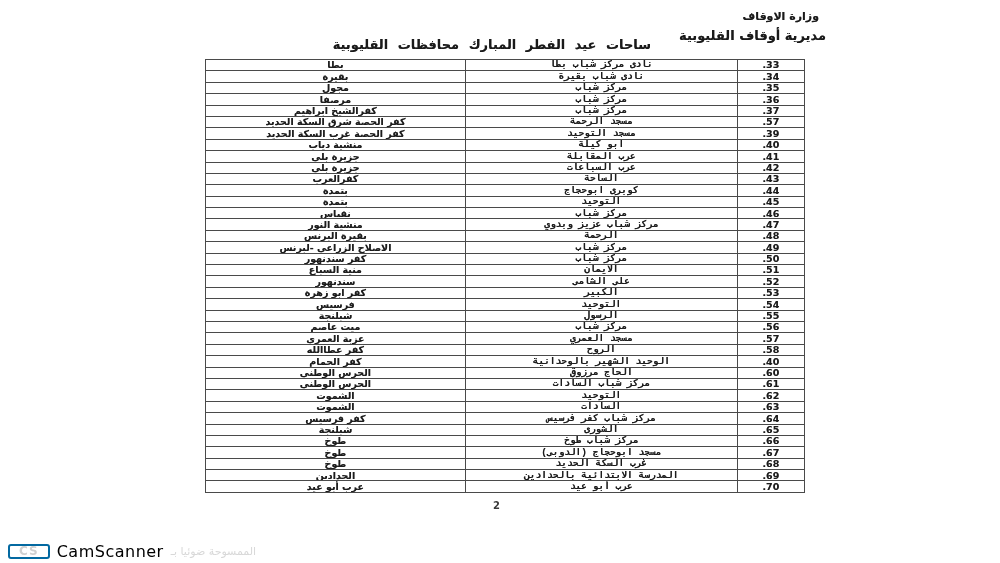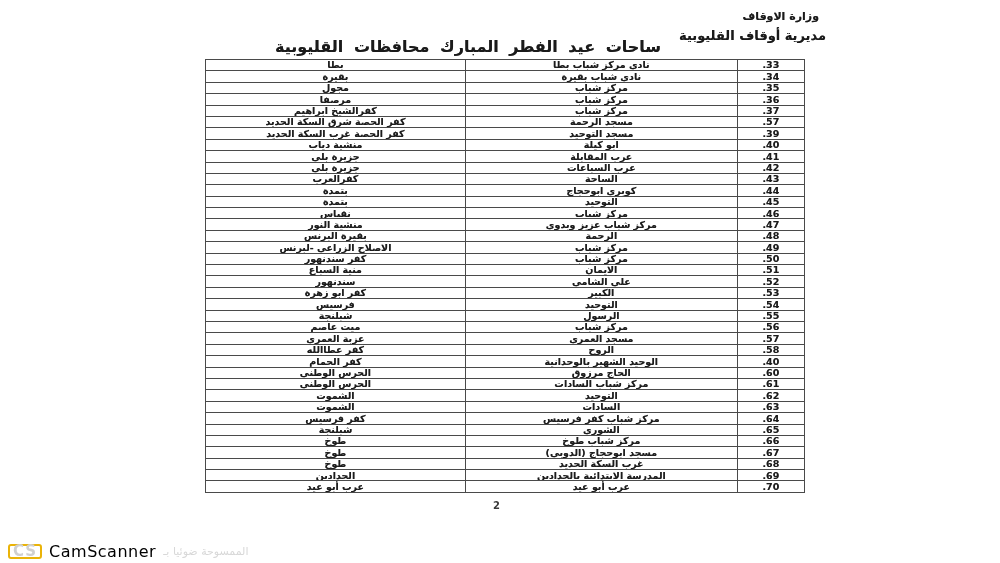--- a/index.html
+++ b/index.html
@@ -13,21 +13,21 @@
   }
   .hdr{
     position:absolute;
     font-weight:bold;
     white-space:nowrap;
     color:#1a1a1a;
     text-shadow:0 0 .4px rgba(0,0,0,.55);
   }
   .hdr1{top:10px;right:152px;font-size:11px;}
   .hdr2{top:28px;right:145px;font-size:13px;}
-  .hdr3{top:37px;right:310px;font-size:16px;word-spacing:5px;}
+  .hdr3{top:37px;right:320px;font-size:13px;word-spacing:5px;}
   table.squares{
     position:absolute;
     left:205px;top:59px;
     width:600px;
     border-collapse:collapse;
     table-layout:fixed;
   }
   table.squares td{
     border:1px solid #4a4a4a;
     height:10.4px;
@@ -35,40 +35,40 @@
     font-size:9.5px;
     font-weight:bold;
     line-height:1;
     text-align:center;
     white-space:nowrap;
     overflow:hidden;
     color:#1c1c1c;
     text-shadow:0 0 .4px rgba(0,0,0,.5);
   }
   td.col-num{width:66px;text-align:right;padding-left:0;padding-right:6px;font-size:10px;}
-  td.col-square{width:270px;}
+  td.col-square{width:270px;font-family:Liberation Mono, monospace;}
   td.col-location{width:258px;}
   .pageno{
     position:absolute;
     left:493px;top:500px;
     font-size:10px;font-weight:bold;color:#3a3a3a;
   }
   .wm{
     position:absolute;
     left:8px;top:542px;
     display:flex;align-items:center;gap:7px;
     color:#d2d2d2;
     user-select:none;
   }
   .wm-badge{
     display:inline-block;
-    border:2px solid #eab308;
+    border:2px solid #0369a1;
     border-radius:3px;
-    padding:0 3px;
-    font-size:15px;font-weight:bold;
+    padding:0 9px;
+    font-size:12px;font-weight:bold;
     line-height:11px;
     color:#d0d0d0;
     letter-spacing:1px;
   }
   .wm-brand{font-size:16px;font-weight:normal;color:#000000;letter-spacing:.5px;}
   .wm-ar{font-size:11px;font-weight:normal;color:#d8d8d8;}
 </style>
 </head>
 <body>
 

